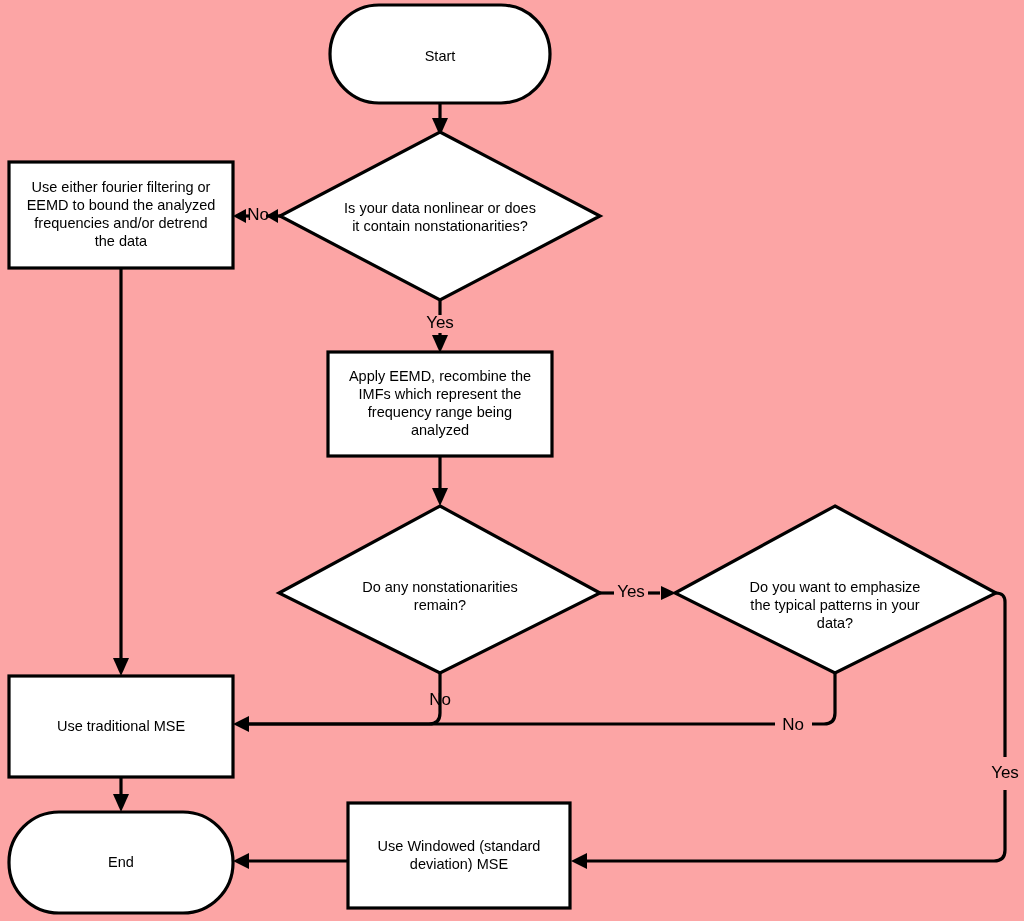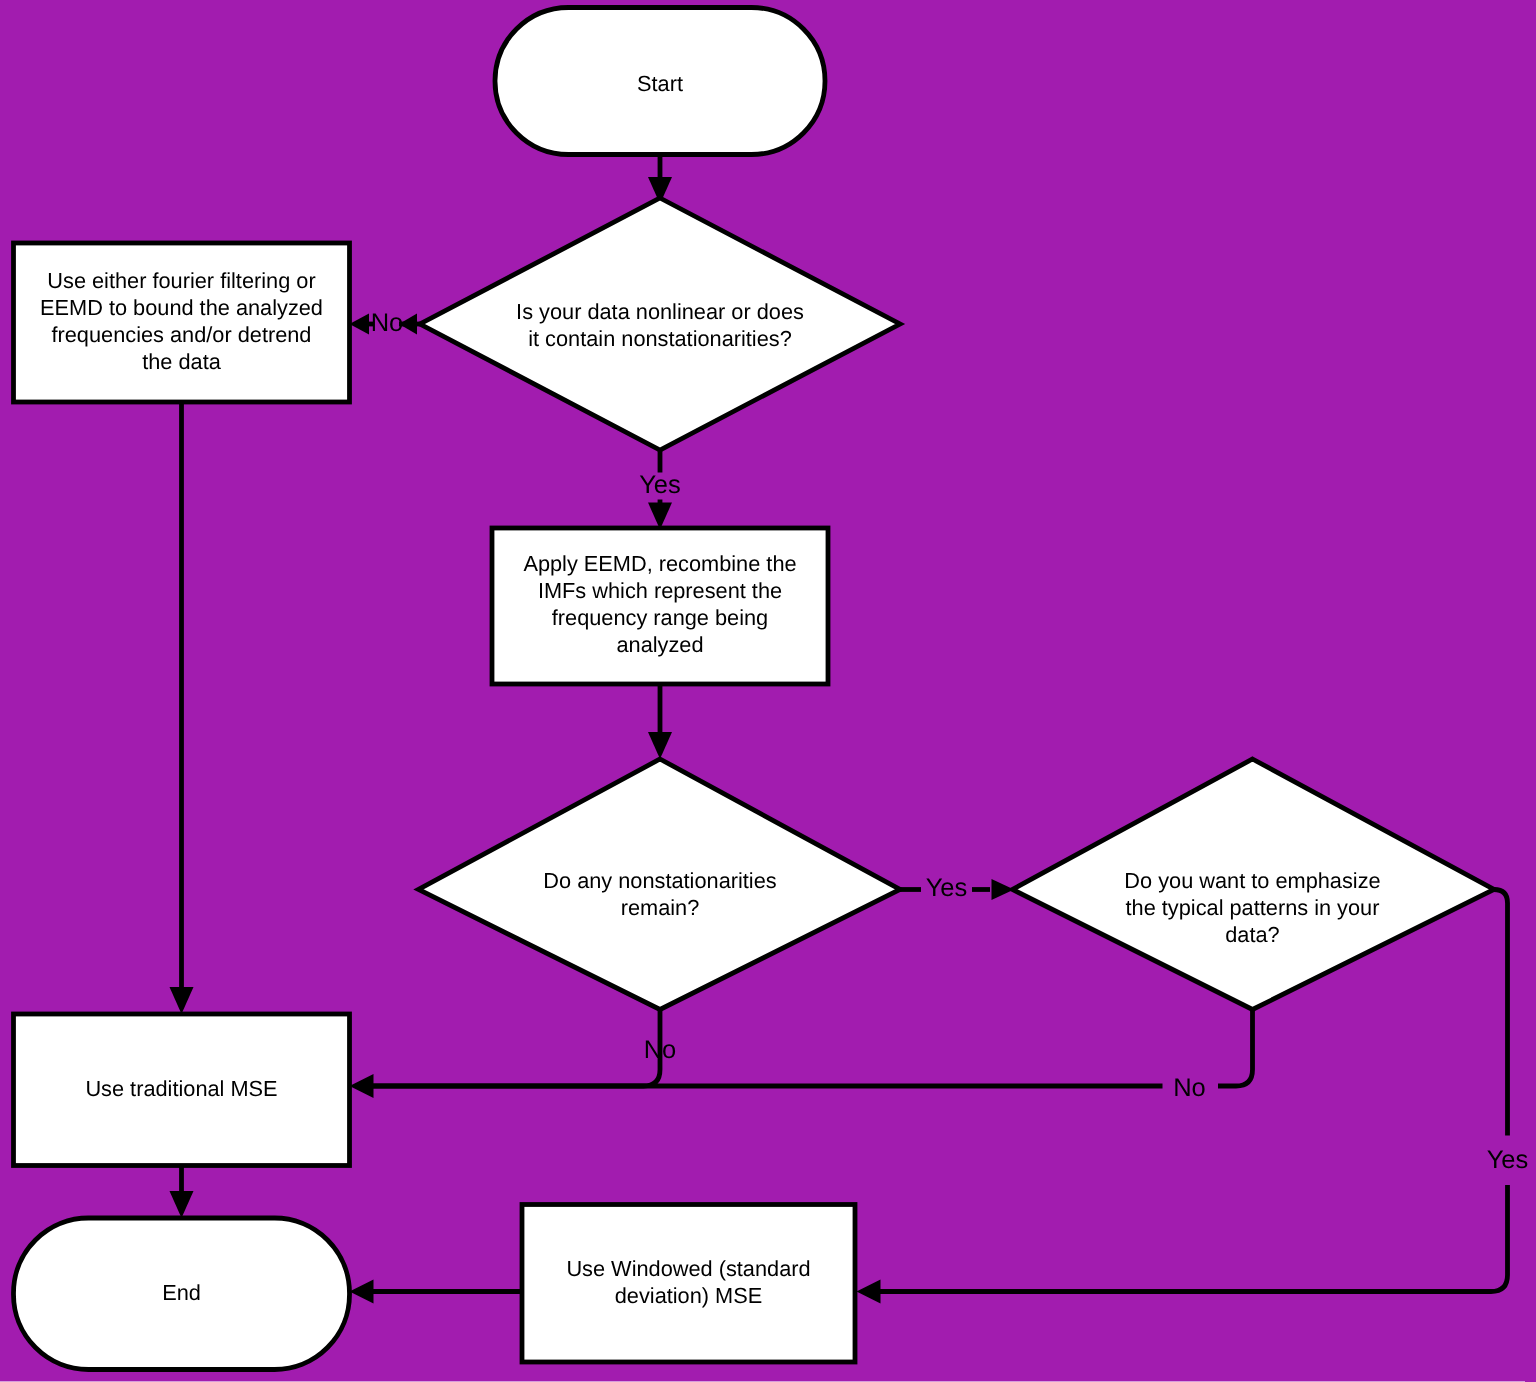--- a/index.html
+++ b/index.html
@@ -7,21 +7,21 @@
     padding: 0;
     background: #ffffff;
   }
   body {
     font-family: "Liberation Sans", sans-serif;
   }
   #flowchart-canvas {
     position: relative;
     width: 1024px;
     height: 921px;
-    background: #a21caf;
+    background: #fca5a5;
     overflow: hidden;
   }
   svg.flow-svg {
     position: absolute;
     left: 0;
     top: 0;
     width: 1024px;
     height: 921px;
   }
   .node-shape {

